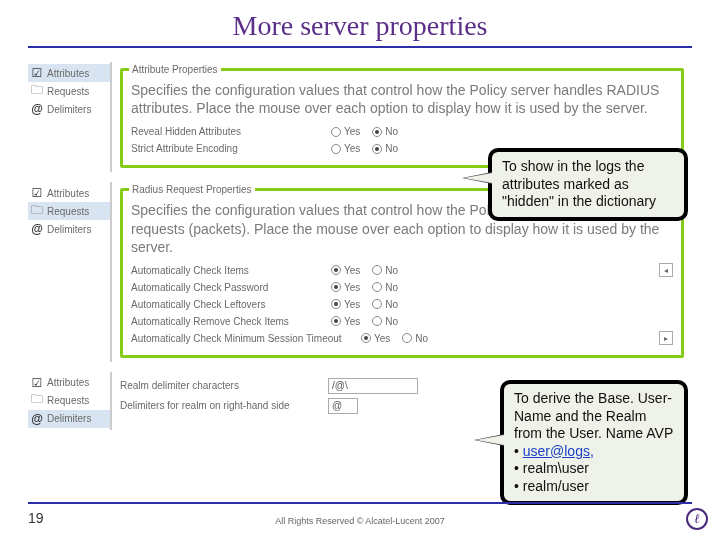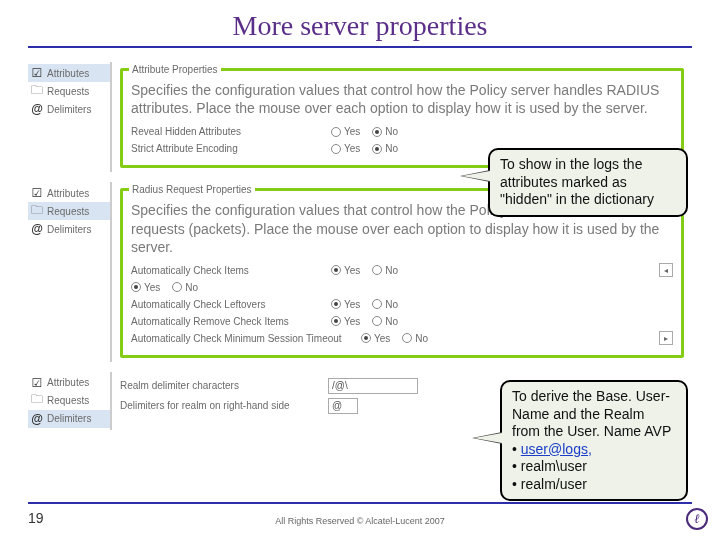--- a/index.html
+++ b/index.html
@@ -23,21 +23,21 @@
   .option-row { display: flex; align-items: center; font-size: 10px; color: #6a6a6a; height: 17px; }
   .option-label { flex: 0 0 200px; }
   .radios { display: flex; gap: 12px; align-items: center; }
   .radio { display: inline-flex; align-items: center; gap: 3px; }
   .radio-dot { width: 10px; height: 10px; border: 1px solid #888; border-radius: 50%; display: inline-flex; align-items: center; justify-content: center; }
   .radio-dot.sel::after { content: ''; width: 4px; height: 4px; background: #444; border-radius: 50%; }
   .scroll-indicator { margin-left: auto; width: 14px; height: 14px; border: 1px solid #aaa; display: flex; align-items: center; justify-content: center; font-size: 8px; color: #666; }
   .field-row { display: flex; align-items: center; font-size: 10px; color: #6a6a6a; height: 20px; gap: 8px; }
   .field-label { flex: 0 0 200px; }
   .text-input { border: 1px solid #aaa; height: 16px; padding: 0 3px; font-size: 10px; color: #555; background: #fff; }
-  .callout { position: absolute; background: #eef2e8; border: 2px solid #000000; border-radius: 10px; padding: 6px 10px; font-size: 14px; color: #111; line-height: 1.25; box-shadow: 0 0 0 rgba(0,0,0,0); }
+  .callout { position: absolute; background: #eef2e8; border: 4px solid #000000; border-radius: 10px; padding: 6px 10px; font-size: 14px; color: #111; line-height: 1.25; box-shadow: 0 0 0 rgba(0,0,0,0); }
   .callout ul { list-style: none; padding-left: 0; }
   .callout li::before { content: '• '; }
   .callout a { color: #1a3ec9; text-decoration: underline; }
   .callout-tail { position: absolute; width: 0; height: 0; }
   .tail1 { left: -30px; top: 20px; border-top: 6px solid transparent; border-bottom: 6px solid transparent; border-right: 30px solid #4a4a4a; }
   .tail1::after { content: ''; position: absolute; left: 2px; top: -5px; border-top: 5px solid transparent; border-bottom: 5px solid transparent; border-right: 28px solid #eef2e8; }
   .tail2 { left: -30px; top: 50px; border-top: 6px solid transparent; border-bottom: 6px solid transparent; border-right: 30px solid #4a4a4a; }
   .tail2::after { content: ''; position: absolute; left: 2px; top: -5px; border-top: 5px solid transparent; border-bottom: 5px solid transparent; border-right: 28px solid #eef2e8; }
   .footer-line { position: absolute; left: 28px; right: 28px; bottom: 36px; height: 2px; background: #2e2eaa; }
   .page-num { position: absolute; left: 28px; bottom: 14px; font-size: 14px; color: #333; }
@@ -130,20 +130,21 @@
                   <span>Yes</span>
                 </span>
               <span class="radio">
                   <span class="radio-dot"></span>
                   <span>No</span>
                 </span>
             </span>
             <span class="scroll-indicator">◂</span>
           </div>
           <div class="option-row">
+            <span class="option-label">Automatically Check Password</span>
             <span class="radios">
               <span class="radio">
                   <span class="radio-dot sel"></span>
                   <span>Yes</span>
                 </span>
               <span class="radio">
                   <span class="radio-dot"></span>
                   <span>No</span>
                 </span>
             </span>

